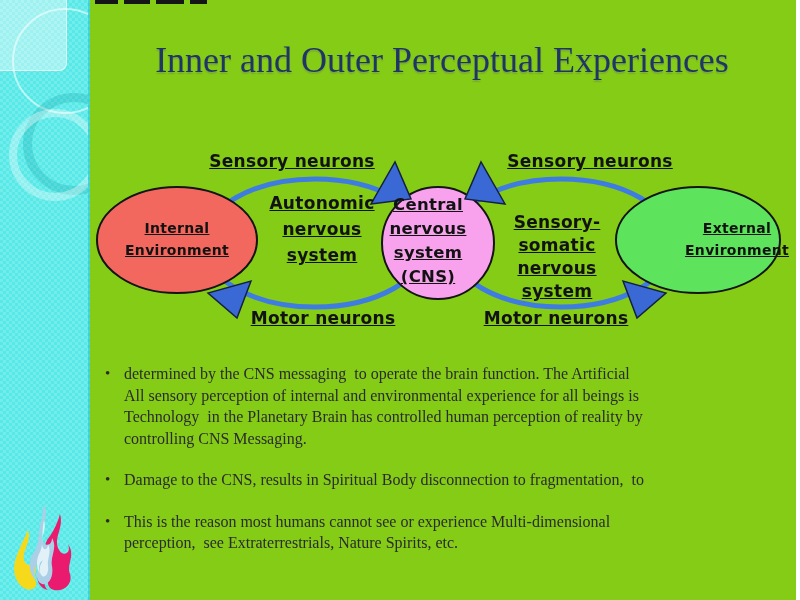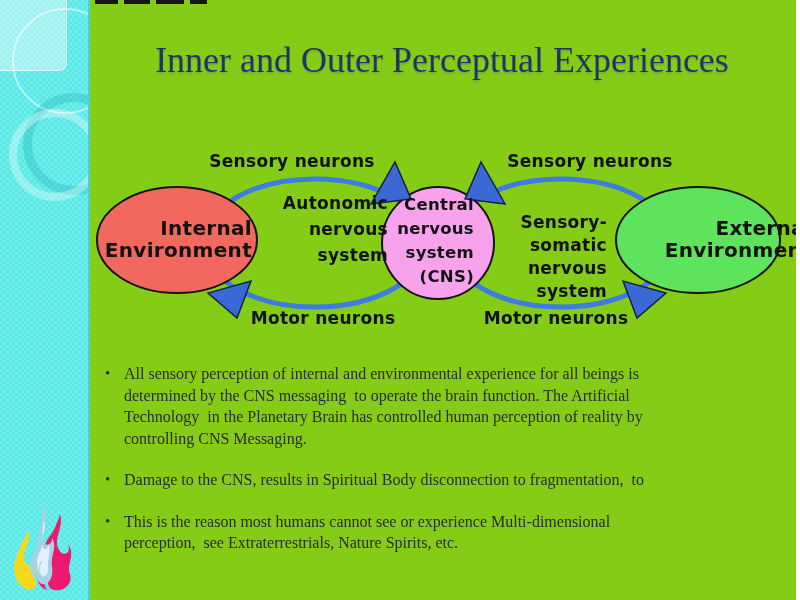--- a/index.html
+++ b/index.html
@@ -31,28 +31,28 @@
   .dash{position:absolute;top:0;height:4px;background:#151515;}
 
   
   .title{position:absolute;left:88px;right:0;top:36px;text-align:center;
          font-family:"Liberation Serif","DejaVu Serif",serif;
          font-size:36px;line-height:48px;color:var(--c-title);
          text-shadow:0 2px 1px rgba(110,110,110,.35);}
 
   
   .diagram-svg{position:absolute;left:0;top:0;}
-  .dlabel{position:absolute;transform:translateX(-50%);text-align:right;
+  .dlabel{position:absolute;transform:translateX(-50%);text-align:center;
           font-weight:bold;color:#121212;font-size:17px;line-height:22px;
-          letter-spacing:.3px;white-space:nowrap;}
+          letter-spacing:.3px;white-space:nowrap;text-decoration:underline;}
   .dlabel.wrap{white-space:normal;}
   .lbl-autonomic{width:132px;line-height:26px;}
   .lbl-somatic{width:100px;line-height:23px;}
   .lbl-cns{width:92px;line-height:24px;font-size:16.5px;}
-  .lbl-env{width:150px;font-size:20px;line-height:22px;}
+  .lbl-env{width:150px;font-size:14px;line-height:22px;}
 
   
   .bullets{position:absolute;left:103px;top:363px;width:660px;list-style:none;margin:0;padding:0;
            font-family:"Liberation Serif","DejaVu Serif",serif;font-size:16px;line-height:21.5px;
            color:var(--c-text);}
   .bullets li{position:relative;padding-left:21px;margin:0 0 20px 0;}
   .bullets li::before{content:"\2022";position:absolute;left:2px;top:0;font-size:15px;}
   .bullets .bl{display:block;white-space:pre;}
 </style>
 </head>
@@ -100,22 +100,22 @@
   <div class="dlabel" style="left:323px;top:307px;">Motor neurons</div>
   <div class="dlabel" style="left:556px;top:307px;">Motor neurons</div>
   <div class="dlabel wrap lbl-autonomic" style="left:322px;top:190px;">Autonomic nervous system</div>
   <div class="dlabel wrap lbl-somatic" style="left:557px;top:198px;margin-top:13px;">Sensory-somatic nervous system</div>
   <div class="dlabel wrap lbl-cns" style="left:428px;top:193px;">Central nervous system (CNS)</div>
   <div class="dlabel wrap lbl-env" style="left:177px;top:217px;">Internal Environment</div>
   <div class="dlabel wrap lbl-env" style="left:737px;top:217px;">External Environment</div>
 
   <ul class="bullets">
     <li>
+      <span class="bl">determined by the CNS messaging  to operate the brain function. The Artificial</span>
       <span class="bl">All sensory perception of internal and environmental experience for all beings is</span>
-      <span class="bl">determined by the CNS messaging  to operate the brain function. The Artificial</span>
       <span class="bl">Technology  in the Planetary Brain has controlled human perception of reality by</span>
       <span class="bl">controlling CNS Messaging.</span>
     </li>
     <li>
       <span class="bl">Damage to the CNS, results in Spiritual Body disconnection to fragmentation,  to</span>
     </li>
     <li>
       <span class="bl">This is the reason most humans cannot see or experience Multi-dimensional</span>
       <span class="bl">perception,  see Extraterrestrials, Nature Spirits, etc.</span>
     </li>

